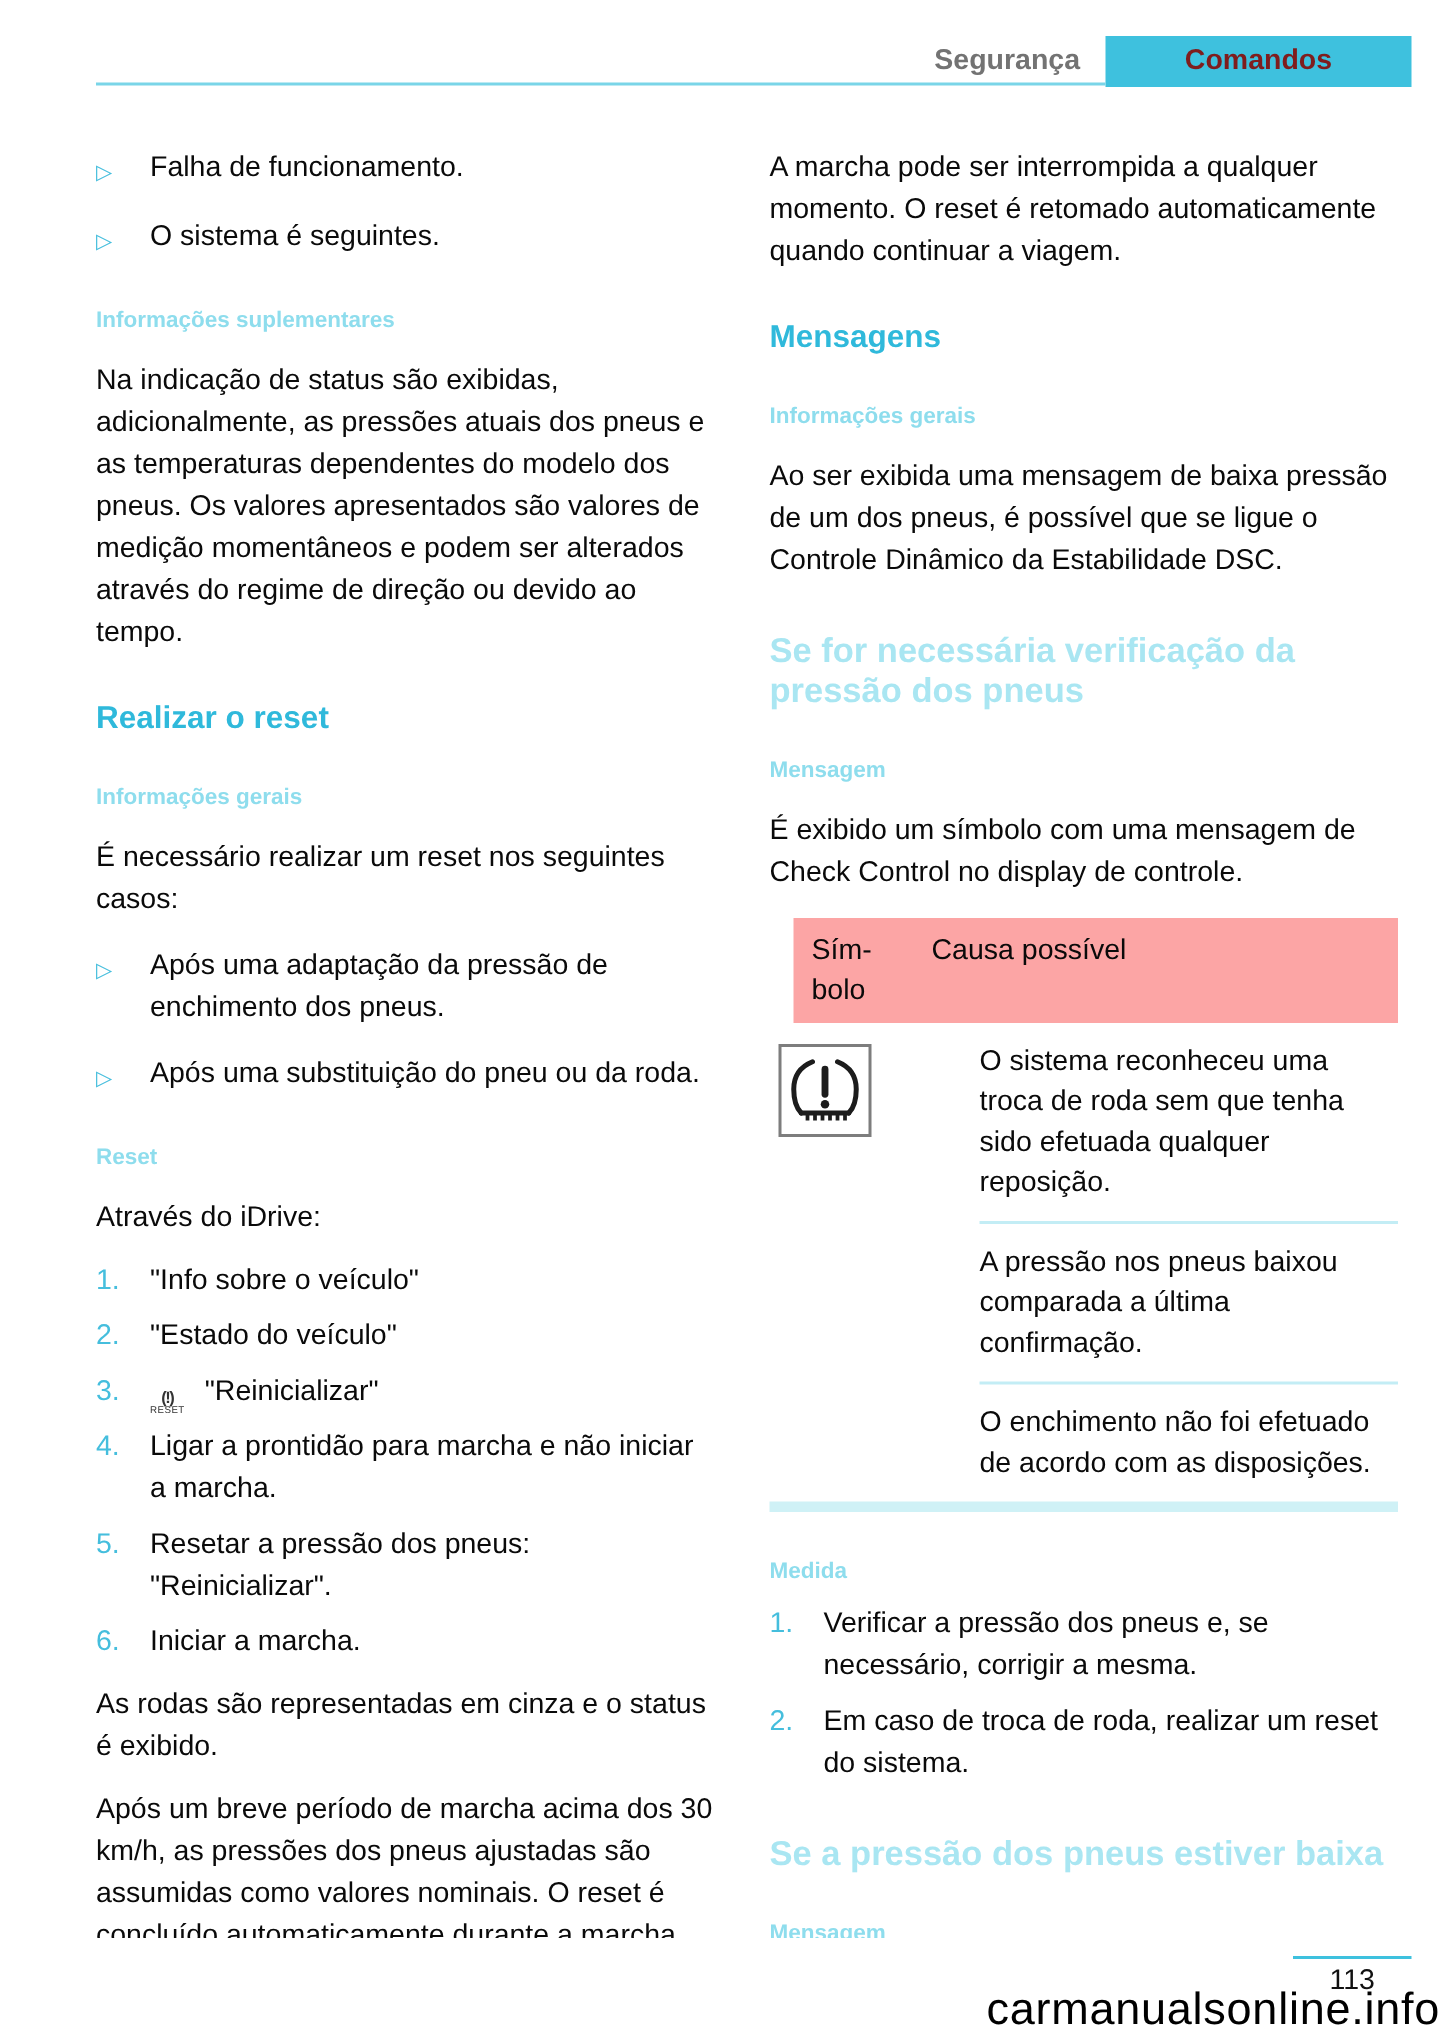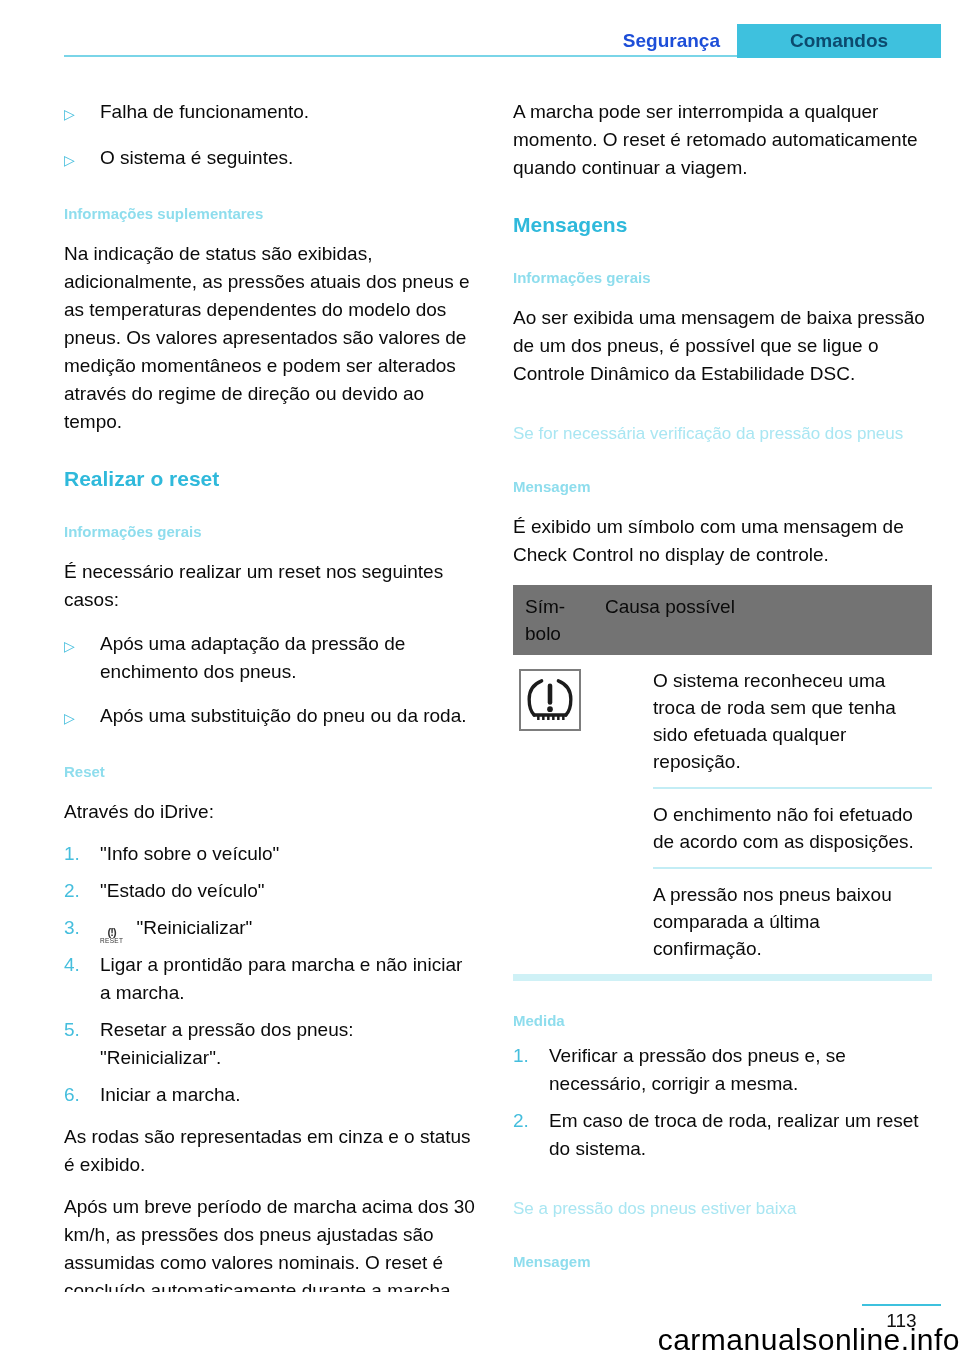--- a/index.html
+++ b/index.html
@@ -4,58 +4,58 @@
 <style>
   html,body{margin:0;padding:0;}
   body{
     width:960px;height:1362px;position:relative;background:#ffffff;
     font-family:"Liberation Sans", sans-serif;color:#0a0a0a;overflow:hidden;
     -webkit-font-smoothing:antialiased;
   }
   
   .hdr-tab-inactive{
     position:absolute;top:30px;right:240px;
-    font-size:19px;font-weight:bold;color:#1d4ed8;
+    font-size:19px;font-weight:bold;color:#737373;
   }
   .hdr-tab-active{
     position:absolute;top:24px;left:737px;width:204px;height:34px;
-    background:#3ec1de;color:#0c4a6e;font-size:19px;font-weight:bold;
+    background:#3ec1de;color:#7f1d1d;font-size:19px;font-weight:bold;
     display:flex;align-items:center;justify-content:center;
   }
   .hdr-rule{
     position:absolute;top:55px;left:64px;width:673px;height:2px;background:#7ad5e8;
   }
   
   .content{
     position:absolute;top:92px;left:64px;right:28px;bottom:70px;
     display:flex;gap:36px;overflow:hidden;
   }
   .col{width:413px;flex:0 0 413px;}
   .col.right{width:419px;flex:0 0 419px;}
   p.body{font-size:19px;line-height:28px;margin:14px 0;}
   .col > :first-child{margin-top:6px;}
   h2.sec{font-size:21px;line-height:26px;font-weight:bold;color:#2fb9db;margin:30px 0 12px;}
-  h3.sec{font-size:17px;line-height:27px;font-weight:normal;color:#a9e6f2;margin:32px 0 12px;}
+  h3.sec{font-size:23px;line-height:27px;font-weight:bold;color:#a9e6f2;margin:32px 0 12px;}
   h4.sub{font-size:15px;line-height:24px;font-weight:bold;color:#8edded;margin:28px 0 8px;}
   
   .bullet-item{display:flex;margin:16px 0;font-size:19px;line-height:28px;}
   .tri{flex:0 0 36px;color:#45bedd;font-size:14px;padding-top:2px;}
   .step{display:flex;margin:9px 0;font-size:19px;line-height:28px;}
   .step-num{flex:0 0 36px;color:#45bedd;}
   .step-text{flex:1;}
   
   .mini-reset{
     display:inline-flex;flex-direction:column;align-items:center;
     vertical-align:baseline;margin-right:8px;color:#333;transform:translateY(2px);
   }
   .mr-top{font-size:11px;line-height:10px;font-weight:bold;letter-spacing:-1px;}
   .mr-label{font-size:6.5px;line-height:7px;letter-spacing:0.3px;}
   
   .info-table{margin-top:16px;font-size:19px;line-height:27px;}
-  .it-head{display:flex;background:#737373;}
+  .it-head{display:flex;background:#fca5a5;margin-left:16px;}
   .it-head .c1{flex:0 0 92px;box-sizing:border-box;padding:8px 0 8px 12px;}
   .it-head .c1 span{display:inline-block;width:58px;}
   .it-head .c2{flex:1;padding:8px 8px 8px 0;}
   .it-row{display:flex;gap:48px;}
   .it-row .c1{flex:0 0 92px;box-sizing:border-box;padding:14px 0 8px 6px;}
   .it-row .c2{flex:1;padding:12px 8px 12px 0;}
   .it-row + .it-row .c2{border-top:2px solid #c3edf5;}
   .it-bottom{height:7px;background:#cff1f6;}
   
   .tpms-box{
@@ -189,25 +189,25 @@
               </g>
               <line x1="30" y1="13" x2="30" y2="33" stroke="#1c1c1c" stroke-width="5.5" stroke-linecap="round"></line>
               <circle cx="30" cy="41" r="3.4" fill="#1c1c1c"></circle>
             </svg>
           </div>
         </div>
         <div class="c2">O sistema reconheceu uma troca de roda sem que tenha sido efetuada qualquer reposição.</div>
       </div>
       <div class="it-row">
         <div class="c1"></div>
-        <div class="c2">O enchimento não foi efetuado de acordo com as disposições.</div>
+        <div class="c2">A pressão nos pneus baixou comparada a última confirmação.</div>
       </div>
       <div class="it-row">
         <div class="c1"></div>
-        <div class="c2">A pressão nos pneus baixou comparada a última confirmação.</div>
+        <div class="c2">O enchimento não foi efetuado de acordo com as disposições.</div>
       </div>
       <div class="it-bottom"></div>
     </div>
 
     <h4 class="sub">Medida</h4>
     <div class="step">
       <span class="step-num">1.</span>
       <span class="step-text">Verificar a pressão dos pneus e, se necessário, corrigir a mesma.</span>
     </div>
     <div class="step">

